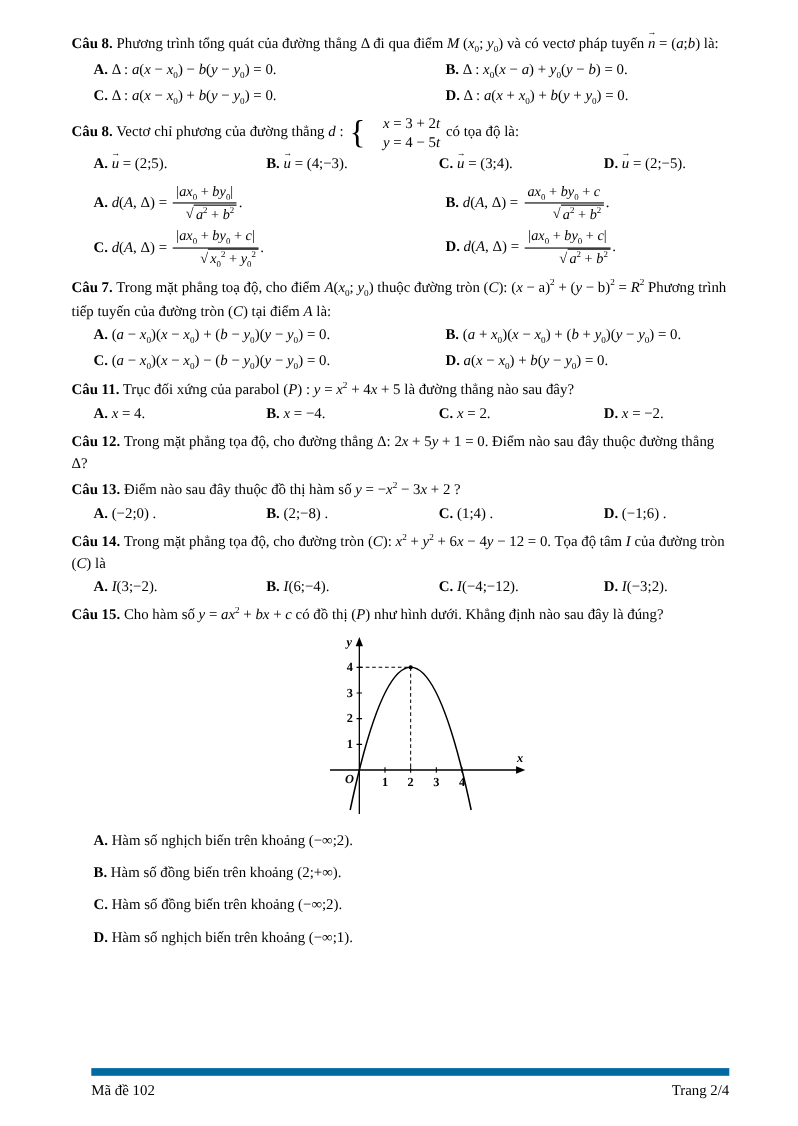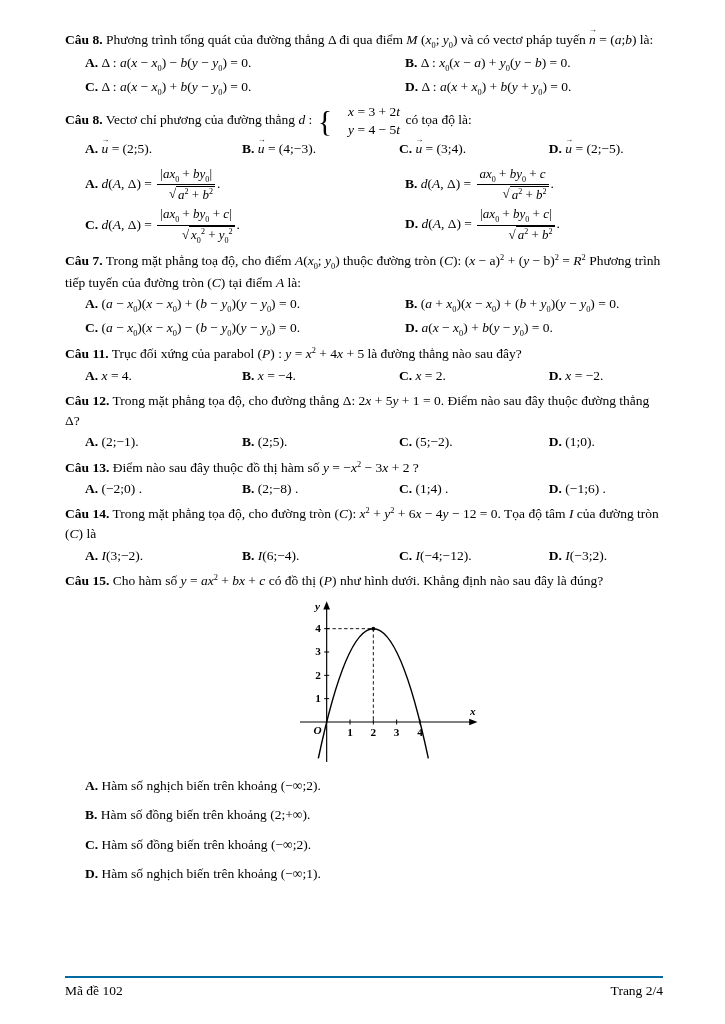--- a/index.html
+++ b/index.html
@@ -32,22 +32,22 @@
   .vec { position:relative; display:inline-block; }
   .vec::after { content:"→"; position:absolute; left:55%; transform:translateX(-50%); top:-0.72em; font-size:0.6em; font-style:normal; }
   .graph-wrap { margin:6px 0 4px 220px; }
   svg text { font-family:"Liberation Serif","DejaVu Serif",serif; font-size:13.5px; font-weight:bold; }
   svg .axlbl { font-style:italic; }
   .ax { stroke:#000; stroke-width:1.4; }
   .tickline { stroke:#000; stroke-width:1.2; }
   .dash { stroke:#000; stroke-width:1.1; stroke-dasharray:4 3; fill:none; }
   .curve { stroke:#000; stroke-width:1.7; fill:none; }
   .footer {
-    position:absolute; left:65px; right:62px; bottom:24px;
-    border-top:2px solid #0369a1; display:flex; justify-content:space-between;
+    position:absolute; left:83px; right:62px; bottom:24px;
+    border-top:7px solid #0369a1; display:flex; justify-content:space-between;
     padding-top:4px; line-height:1.3;
   }
 </style>
 </head>
 <body>
 
 <div class="page">
 
   <div class="q">
     <div class="stem"><b class="qlabel">Câu 8.</b> <span>Phương trình tổng quát của đường thẳng Δ đi qua điểm <i>M</i> (<i>x</i><sub>0</sub>; <i>y</i><sub>0</sub>) và có vectơ pháp tuyến <span class="vec"><i>n</i></span> = (<i>a</i>;<i>b</i>)  là:</span></div>
@@ -99,26 +99,20 @@
     <div class="opts4">
       <div class="opt"><b class="opt-label">A.</b> <span><i>x</i> = 4.</span></div>
       <div class="opt"><b class="opt-label">B.</b> <span><i>x</i> = −4.</span></div>
       <div class="opt"><b class="opt-label">C.</b> <span><i>x</i> = 2.</span></div>
       <div class="opt"><b class="opt-label">D.</b> <span><i>x</i> = −2.</span></div>
     </div>
   </div>
 
   <div class="q">
     <div class="stem"><b class="qlabel">Câu 12.</b> <span>Trong mặt phẳng tọa độ, cho đường thẳng Δ: 2<i>x</i> + 5<i>y</i> + 1 = 0. Điểm nào sau đây thuộc đường thẳng Δ?</span></div>
-    <div class="opts4">
-      <div class="opt"><b class="opt-label">A.</b> <span>(2;−1).</span></div>
-      <div class="opt"><b class="opt-label">B.</b> <span>(2;5).</span></div>
-      <div class="opt"><b class="opt-label">C.</b> <span>(5;−2).</span></div>
-      <div class="opt"><b class="opt-label">D.</b> <span>(1;0).</span></div>
-    </div>
   </div>
 
   <div class="q">
     <div class="stem"><b class="qlabel">Câu 13.</b> <span>Điểm nào sau đây thuộc đồ thị hàm số <i>y</i> = −<i>x</i><sup>2</sup> − 3<i>x</i> + 2 ?</span></div>
     <div class="opts4">
       <div class="opt"><b class="opt-label">A.</b> <span>(−2;0) .</span></div>
       <div class="opt"><b class="opt-label">B.</b> <span>(2;−8) .</span></div>
       <div class="opt"><b class="opt-label">C.</b> <span>(1;4) .</span></div>
       <div class="opt"><b class="opt-label">D.</b> <span>(−1;6) .</span></div>
     </div>

